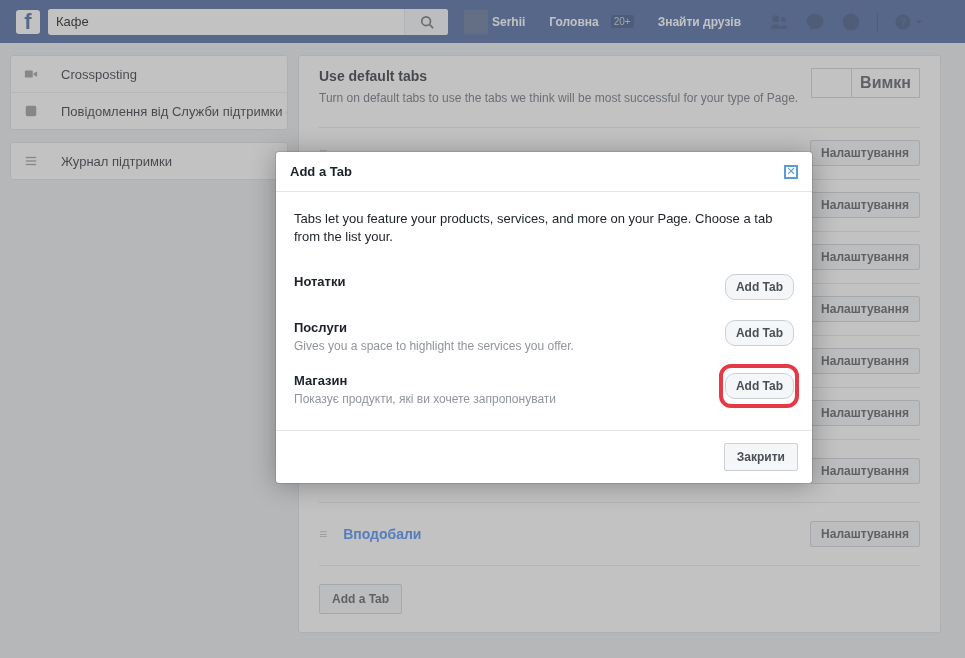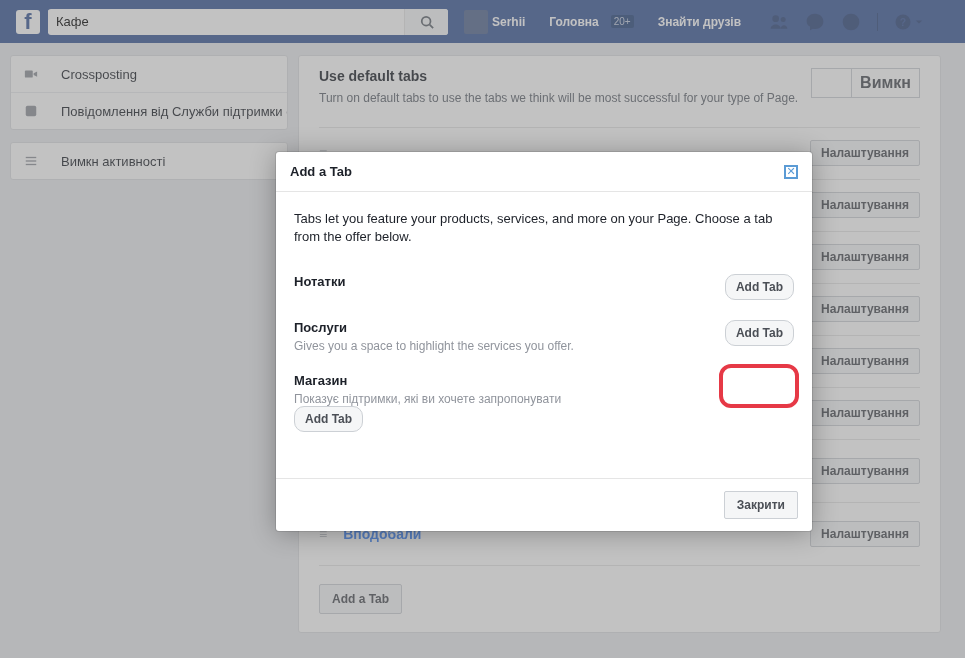--- a/index.html
+++ b/index.html
@@ -410,21 +410,21 @@
     </div>
     <div class="side-card">
       <div class="side-item">
         <span class="side-icon">
           <svg width="14" height="14" viewBox="0 0 16 16" fill="none" stroke="currentColor" stroke-width="1.5">
               <line x1="2" y1="4" x2="14" y2="4"></line>
               <line x1="2" y1="8" x2="14" y2="8"></line>
               <line x1="2" y1="12" x2="14" y2="12"></line>
             </svg>
         </span>
-        <span>Вимкн активності</span>
+        <span>Журнал підтримки</span>
       </div>
     </div>
   </div>
 
   <div class="main">
     <div class="main-card">
       <div class="section-header">
         <div class="section-header-text">
           <div class="section-title">Use default tabs</div>
           <div class="section-sub">Turn on default tabs to use the tabs we think will be most successful for your type of Page.</div>
@@ -485,41 +485,41 @@
 </div>
 
 <div class="overlay"></div>
 
 <div class="modal">
   <div class="modal-header">
     <div class="modal-title">Add a Tab</div>
     <div class="modal-close">✕</div>
   </div>
   <div class="modal-body">
-    <div class="modal-intro">Tabs let you feature your products, services, and more on your Page. Choose a tab from the offer below.</div>
+    <div class="modal-intro">Tabs let you feature your products, services, and more on your Page. Choose a tab from the list your.</div>
 
     <div class="modal-option">
       <div class="modal-option-text">
         <div class="modal-option-title">Нотатки</div>
       </div>
       <button class="addtab-btn">Add Tab</button>
     </div>
 
     <div class="modal-option">
       <div class="modal-option-text">
         <div class="modal-option-title">Послуги</div>
         <div class="modal-option-desc">Gives you a space to highlight the services you offer.</div>
       </div>
       <button class="addtab-btn">Add Tab</button>
     </div>
 
-    <div class="modal-option" style="margin-bottom:28px;flex-direction:column;">
+    <div class="modal-option" style="margin-bottom:6px;">
       <div class="modal-option-text">
         <div class="modal-option-title">Магазин</div>
-        <div class="modal-option-desc">Показує підтримки, які ви хочете запропонувати</div>
+        <div class="modal-option-desc">Показує продукти, які ви хочете запропонувати</div>
       </div>
       <button class="addtab-btn">Add Tab</button>
     </div>
   </div>
   <div class="modal-footer">
     <button class="close-btn">Закрити</button>
   </div>
 </div>
 
 <div class="highlight-ring" style="top:364px; left:719px; width:80px; height:44px;"></div>

